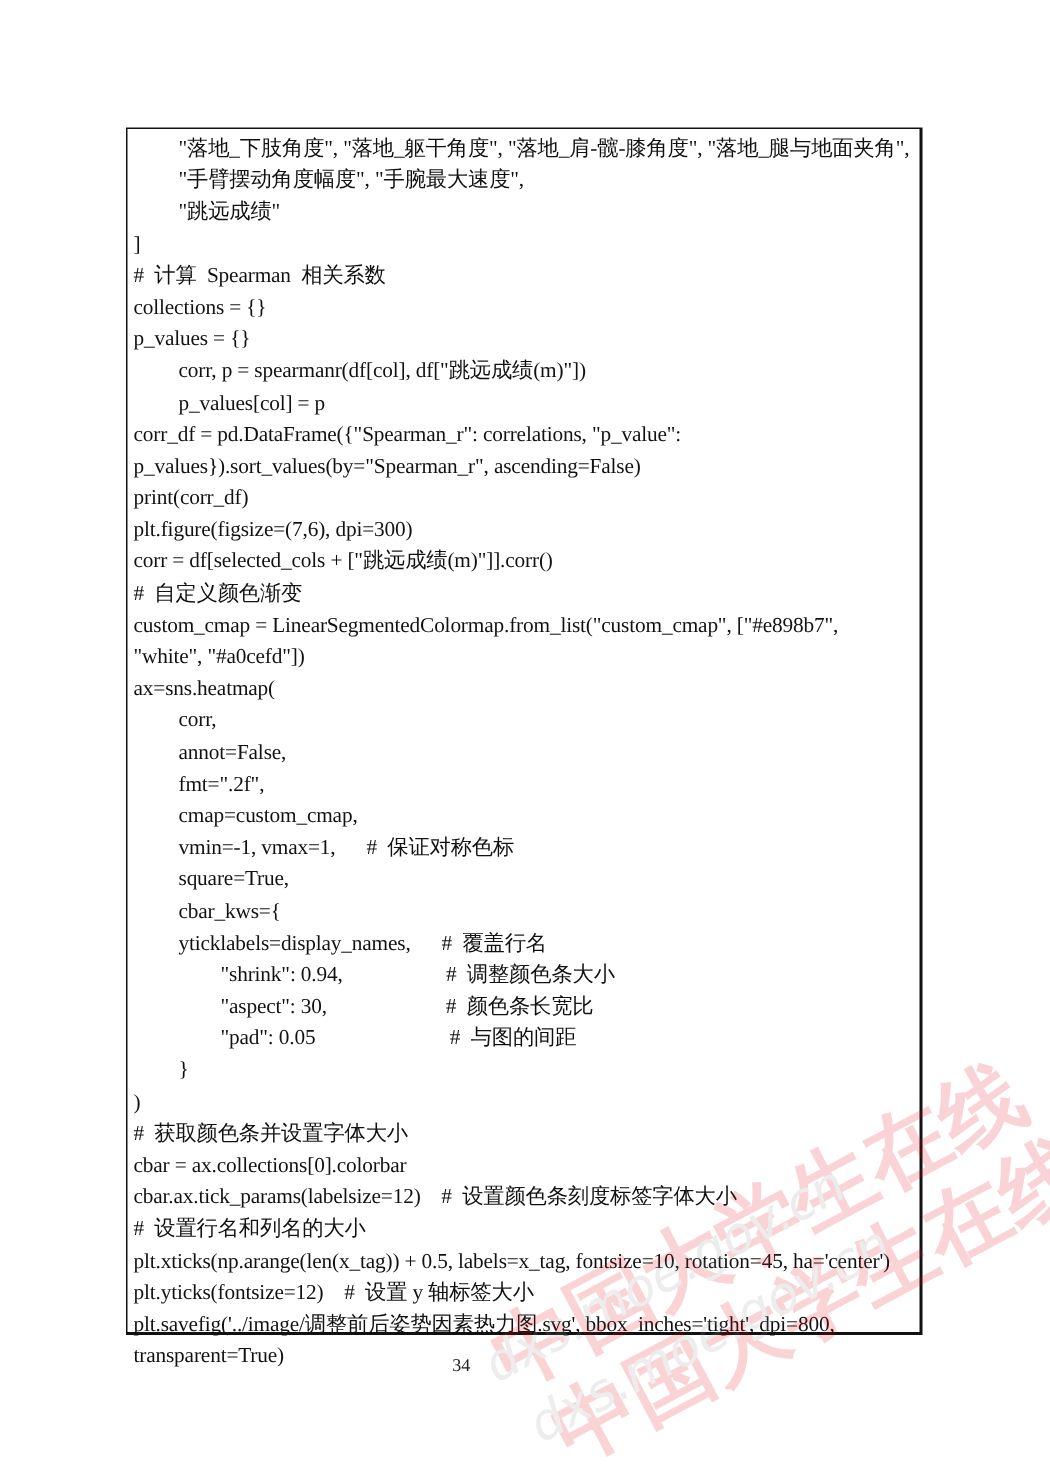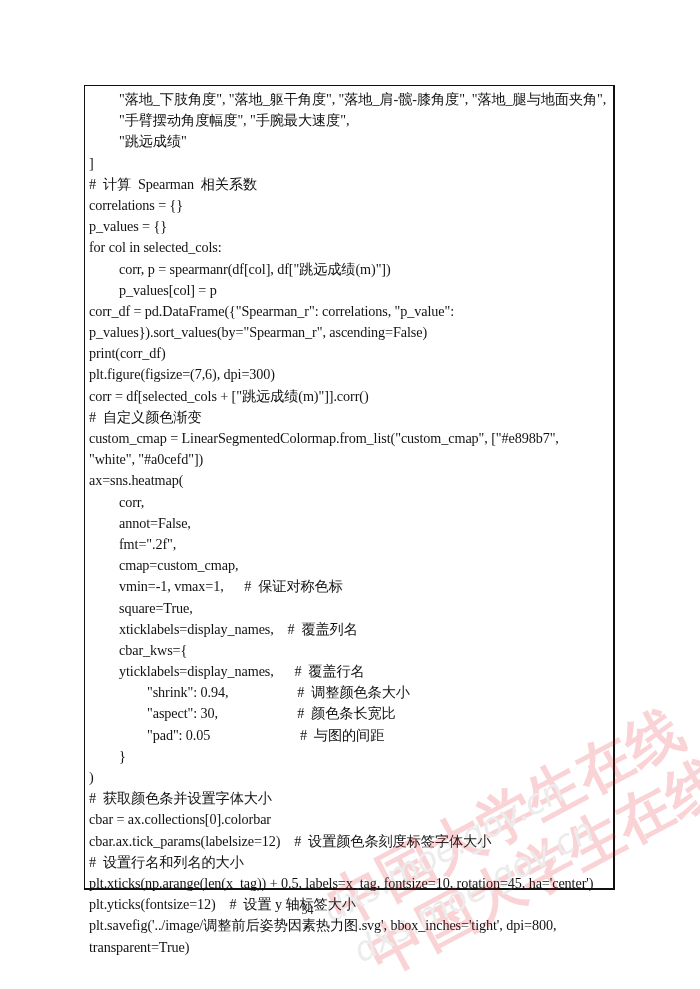--- a/index.html
+++ b/index.html
@@ -37,41 +37,39 @@
 </style>
 </head>
 <body>
 
 <div class="code-box" id="code-box">
     <div class="line i1">"落地_下肢角度", "落地_躯干角度", "落地_肩-髋-膝角度", "落地_腿与地面夹角",</div>
     <div class="line i1">"手臂摆动角度幅度", "手腕最大速度",</div>
     <div class="line i1">"跳远成绩"</div>
     <div class="line">]</div>
     <div class="line">#  计算  Spearman  相关系数</div>
-    <div class="line">correlations = {}</div>
+    <div class="line">collections = {}</div>
     <div class="line">p_values = {}</div>
-    <div class="line">for col in selected_cols:</div>
     <div class="line i1">corr, p = spearmanr(df[col], df["跳远成绩(m)"])</div>
     <div class="line i1">p_values[col] = p</div>
     <div class="line">corr_df = pd.DataFrame({"Spearman_r": correlations, "p_value":</div>
     <div class="line">p_values}).sort_values(by="Spearman_r", ascending=False)</div>
     <div class="line">print(corr_df)</div>
     <div class="line">plt.figure(figsize=(7,6), dpi=300)</div>
     <div class="line">corr = df[selected_cols + ["跳远成绩(m)"]].corr()</div>
     <div class="line">#  自定义颜色渐变</div>
     <div class="line">custom_cmap = LinearSegmentedColormap.from_list("custom_cmap", ["#e898b7",</div>
     <div class="line">"white", "#a0cefd"])</div>
     <div class="line">ax=sns.heatmap(</div>
     <div class="line i1">corr,</div>
     <div class="line i1">annot=False,</div>
     <div class="line i1">fmt=".2f",</div>
     <div class="line i1">cmap=custom_cmap,</div>
     <div class="line i1">vmin=-1, vmax=1,      #  保证对称色标</div>
     <div class="line i1">square=True,</div>
-    <div class="line i1">xticklabels=display_names,    #  覆盖列名</div>
     <div class="line i1">cbar_kws={</div>
     <div class="line i1">yticklabels=display_names,      #  覆盖行名</div>
     <div class="line i2">"shrink": 0.94,                    #  调整颜色条大小</div>
     <div class="line i2">"aspect": 30,                       #  颜色条长宽比</div>
     <div class="line i2">"pad": 0.05                          #  与图的间距</div>
     <div class="line i1">}</div>
     <div class="line">)</div>
     <div class="line">#  获取颜色条并设置字体大小</div>
     <div class="line">cbar = ax.collections[0].colorbar</div>
     <div class="line">cbar.ax.tick_params(labelsize=12)    #  设置颜色条刻度标签字体大小</div>

